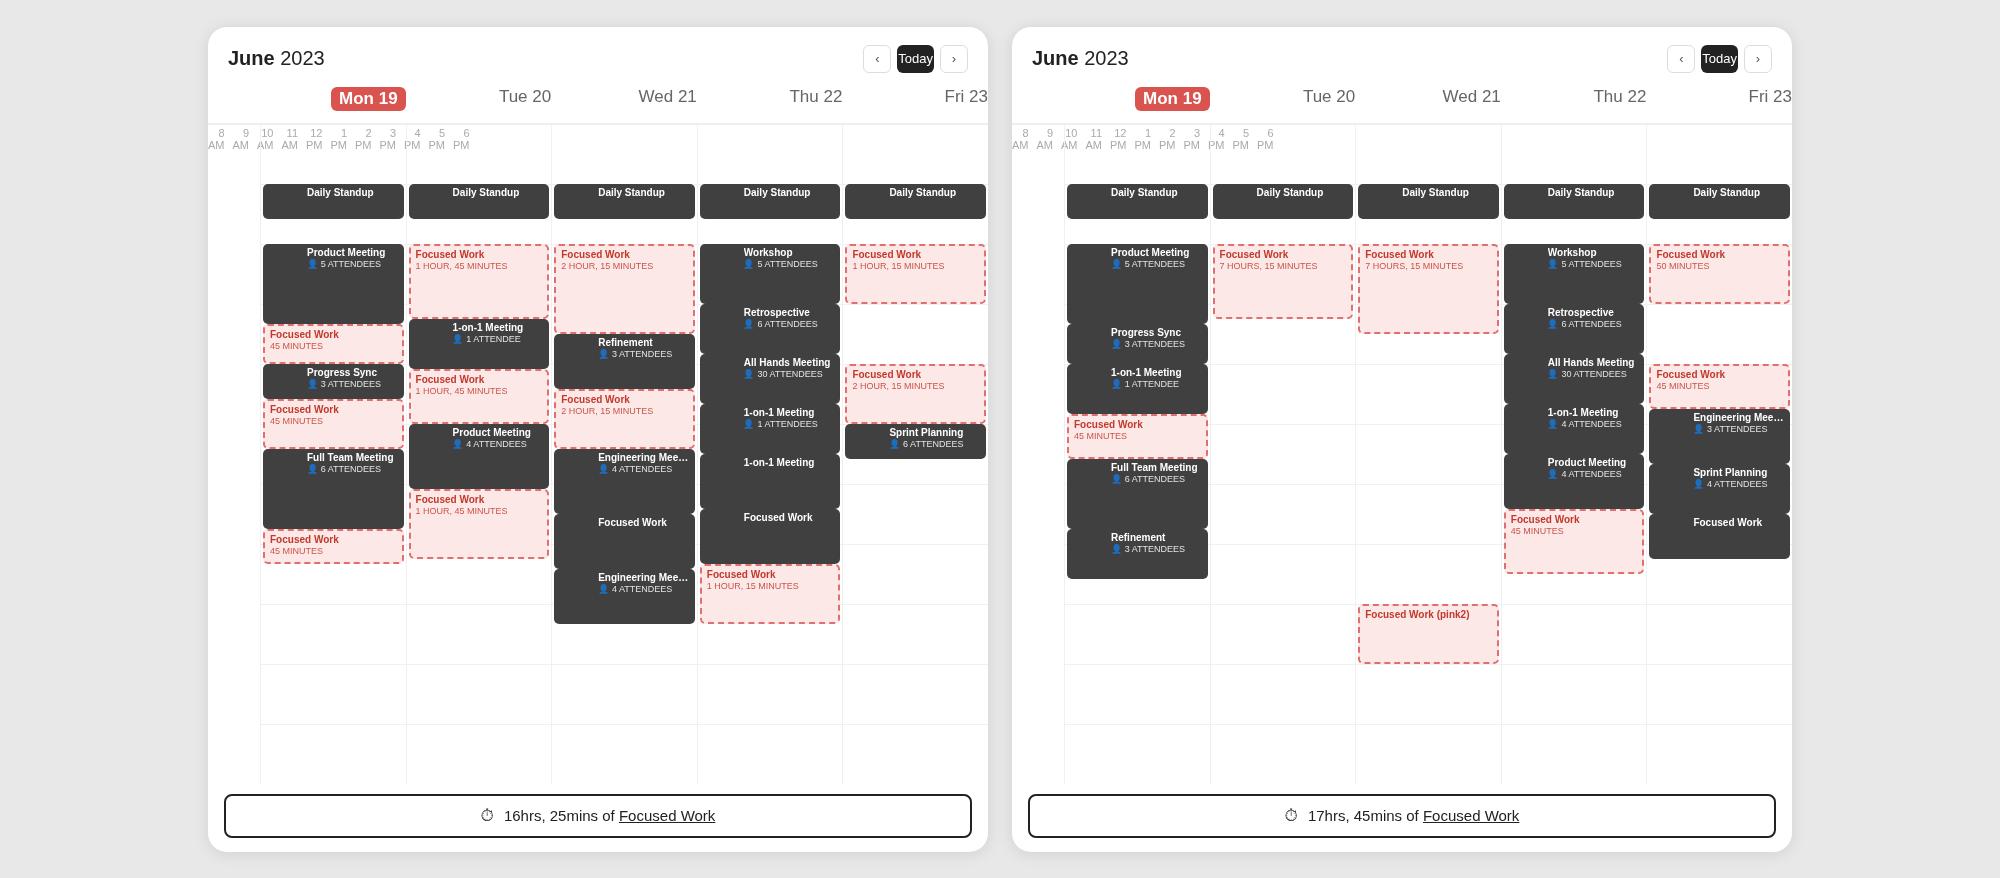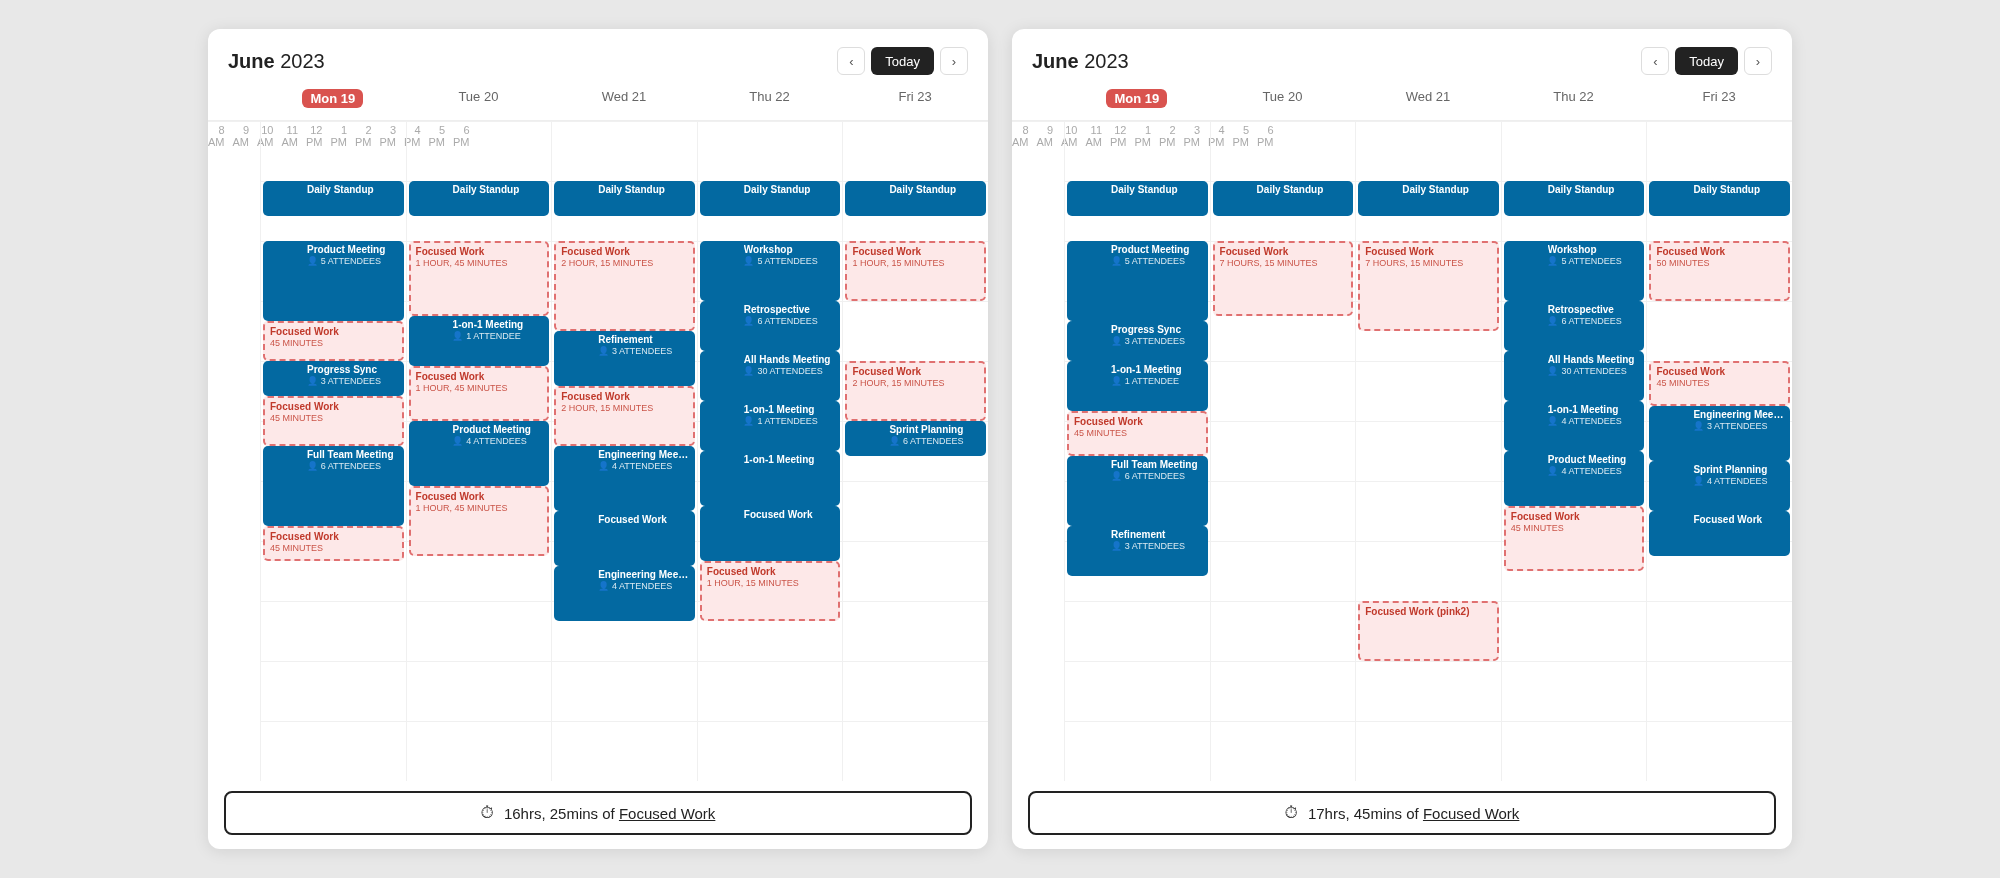--- a/index.html
+++ b/index.html
@@ -12,21 +12,21 @@
       min-height: 100vh;
       padding: 20px;
     }
     .page-container {
       display: flex;
       gap: 24px;
       align-items: flex-start;
     }
     .calendar-card {
       background: #fff;
-      border-radius: 12px;
+      border-radius: 19px;
       box-shadow: 0 2px 16px rgba(0,0,0,0.10);
       width: 780px;
       overflow: hidden;
       padding-bottom: 10px;
     }
     .cal-header {
       display: flex;
       align-items: center;
       justify-content: space-between;
       padding: 18px 20px 10px 20px;
@@ -53,36 +53,36 @@
       align-items: center;
       justify-content: center;
       font-size: 13px;
       color: #555;
     }
     .today-btn {
       background: #222;
       color: #fff;
       border: none;
       border-radius: 6px;
-      padding: 4px 14px;
+      padding: 4px 1px;
       font-size: 13px;
       font-weight: 500;
       cursor: pointer;
       height: 28px;
     }
     .day-headers {
       display: grid;
       grid-template-columns: 52px repeat(5, 1fr);
       border-bottom: 1px solid #eee;
       padding: 0 0 8px 0;
     }
     .time-gutter {  }
     .day-header {
-      text-align: center;
-      font-size: 13px;
+      text-align: right;
+      font-size: 17px;
       color: #666;
       padding: 4px 0;
     }
     .day-header.today .day-label {
       background: #d9534f;
       color: #fff;
       border-radius: 6px;
       padding: 2px 8px;
       display: inline-block;
       font-weight: 600;
@@ -115,21 +115,21 @@
       position: absolute;
       left: 2px;
       right: 2px;
       border-radius: 5px;
       padding: 3px 5px;
       font-size: 10px;
       overflow: hidden;
       z-index: 2;
     }
     .event-gray {
-      background: #0369a1;
+      background: #404040;
       color: #fff;
       padding-left: 44px;
     }
     .event-pink {
       background: #fde8e8;
       border: 2px dashed #e07070;
       color: #c0392b;
     }
     .event-title {
       font-weight: 600;

